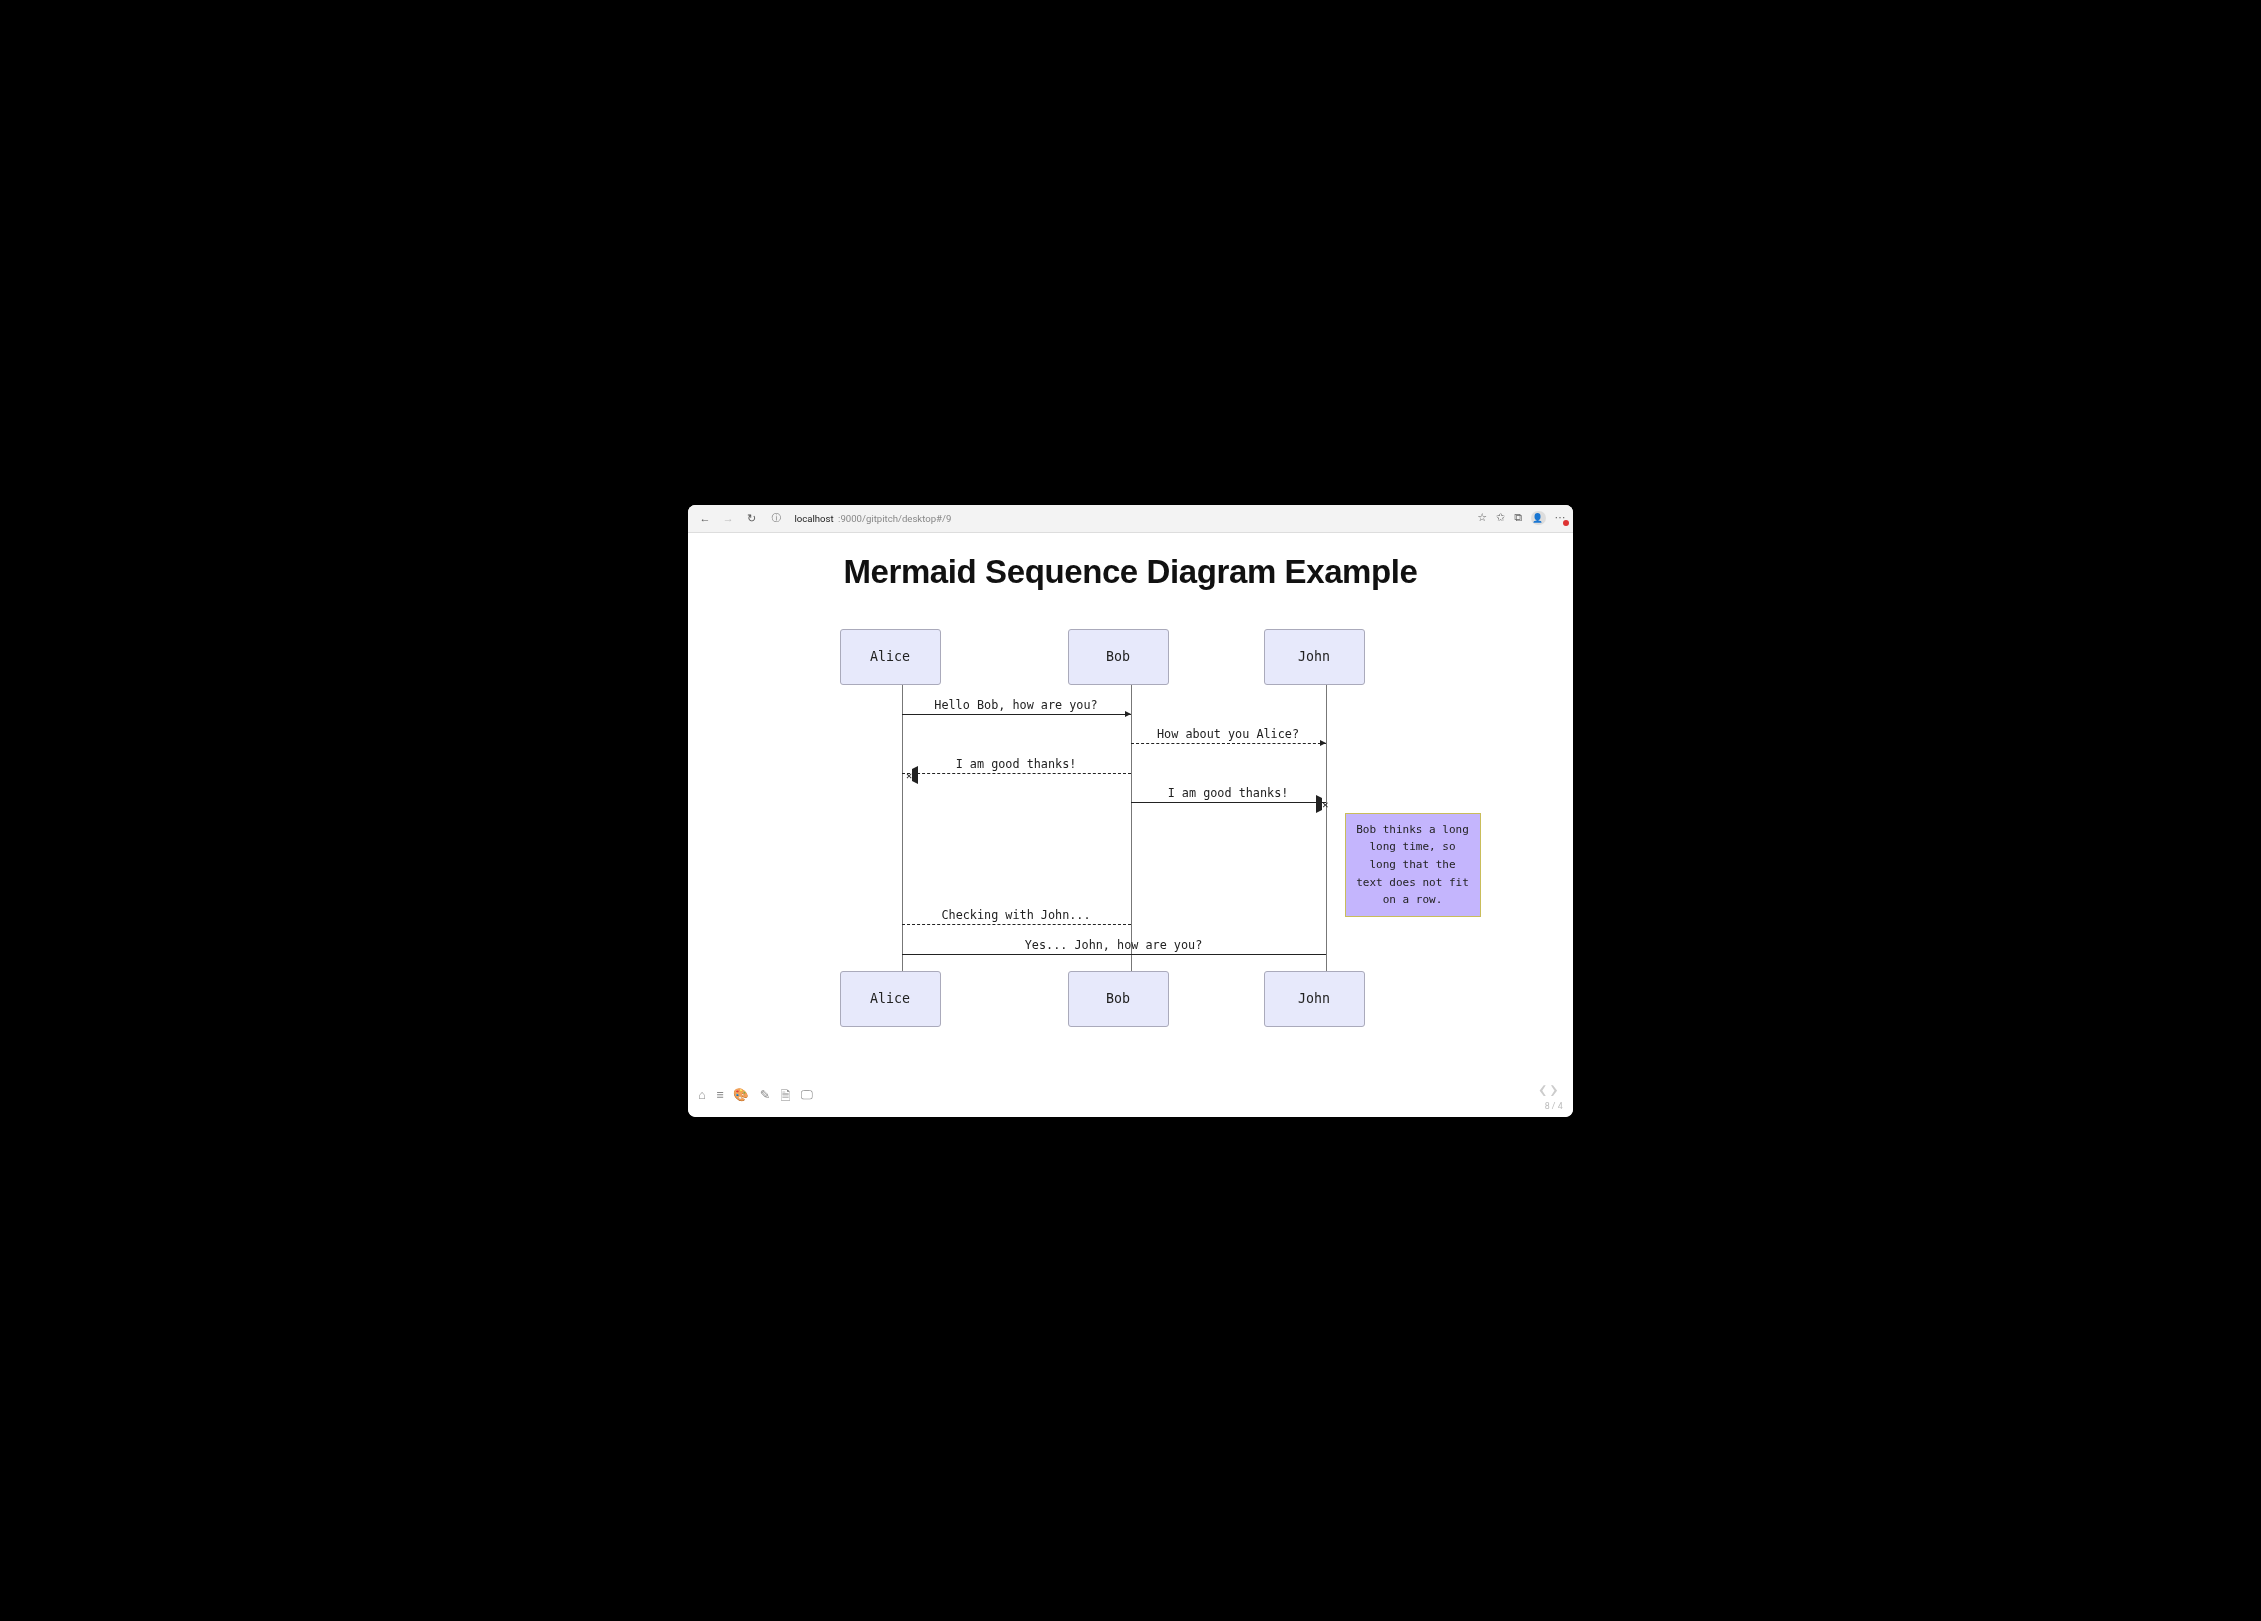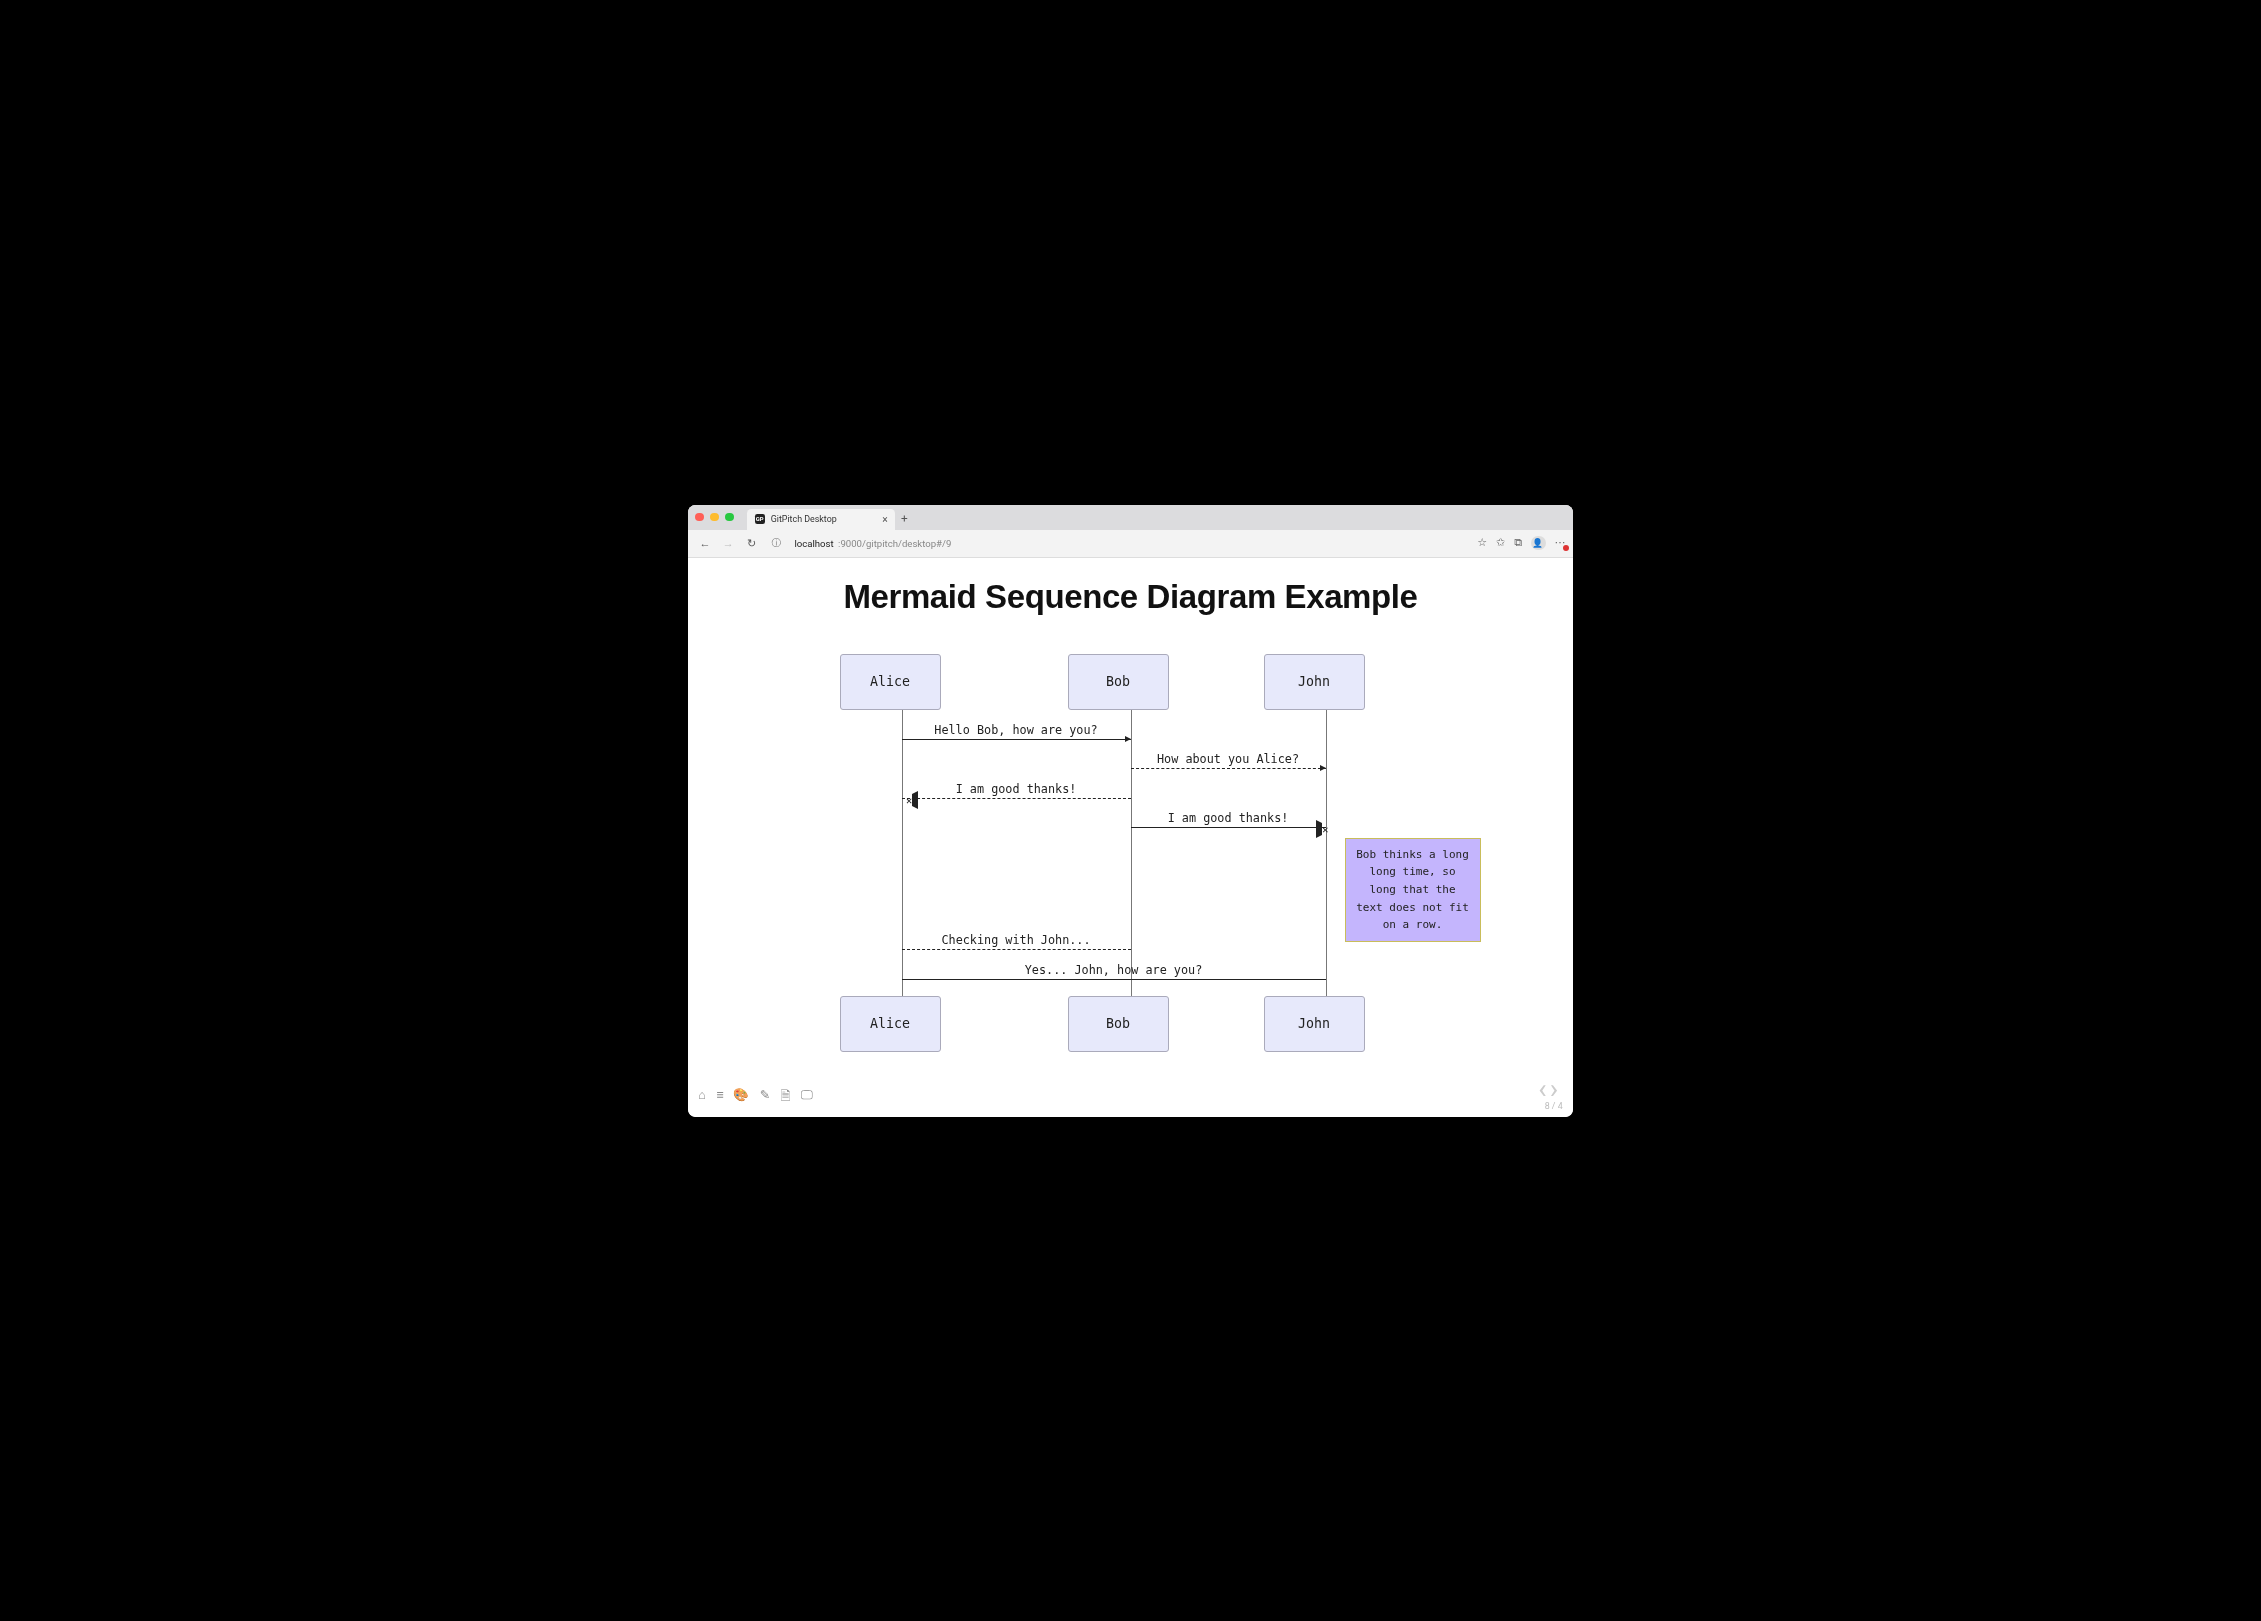--- a/index.html
+++ b/index.html
@@ -206,33 +206,20 @@
     right:10.3px;
     font-size:8.9px;
     color:#bbb;
   }
 </style>
 </head>
 <body>
 
 <div class="window">
 
-  <div class="tabbar">
-    <div class="traffic">
-      <span class="tl-red"></span>
-      <span class="tl-yellow"></span>
-      <span class="tl-green"></span>
-    </div>
-    <div class="tab">
-      <span class="favicon">GP</span>
-      <span class="tab-title">GitPitch Desktop</span>
-      <span class="close">×</span>
-    </div>
-    <span class="newtab">+</span>
-  </div>
 
   <div class="addrbar">
     <span class="nav-icn">←</span>
     <span class="nav-icn dis">→</span>
     <span class="nav-icn">↻</span>
     <div class="url">
       <span class="info">ⓘ</span>
       <span class="host">localhost</span>
         <span class="path">:9000/gitpitch/desktop#/9</span>
     </div>

